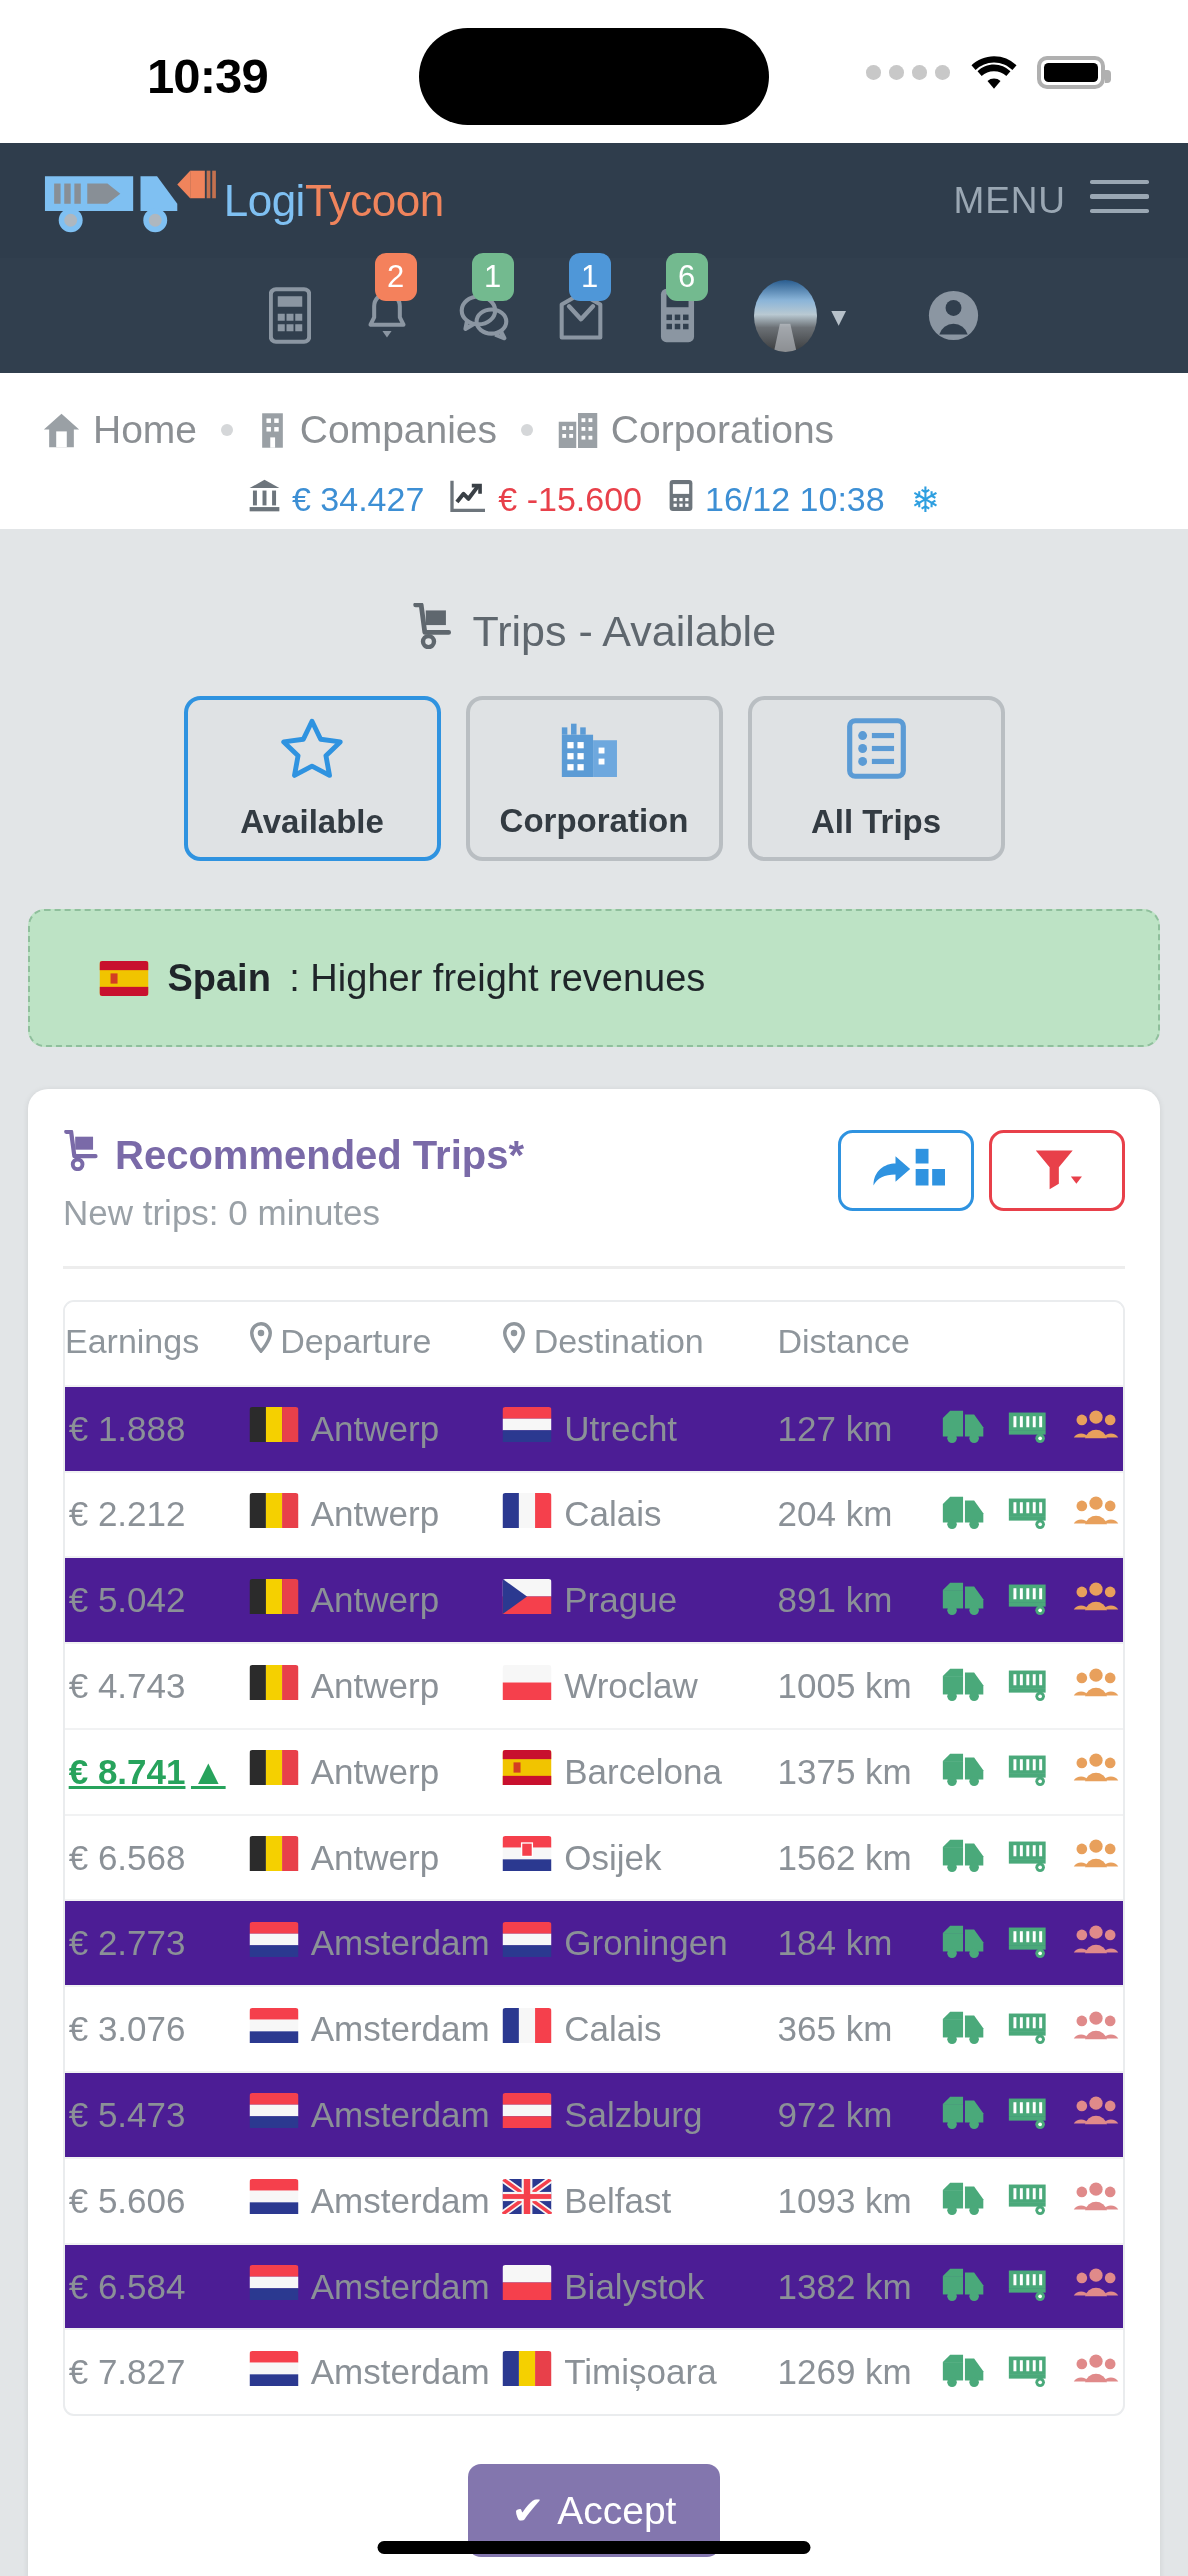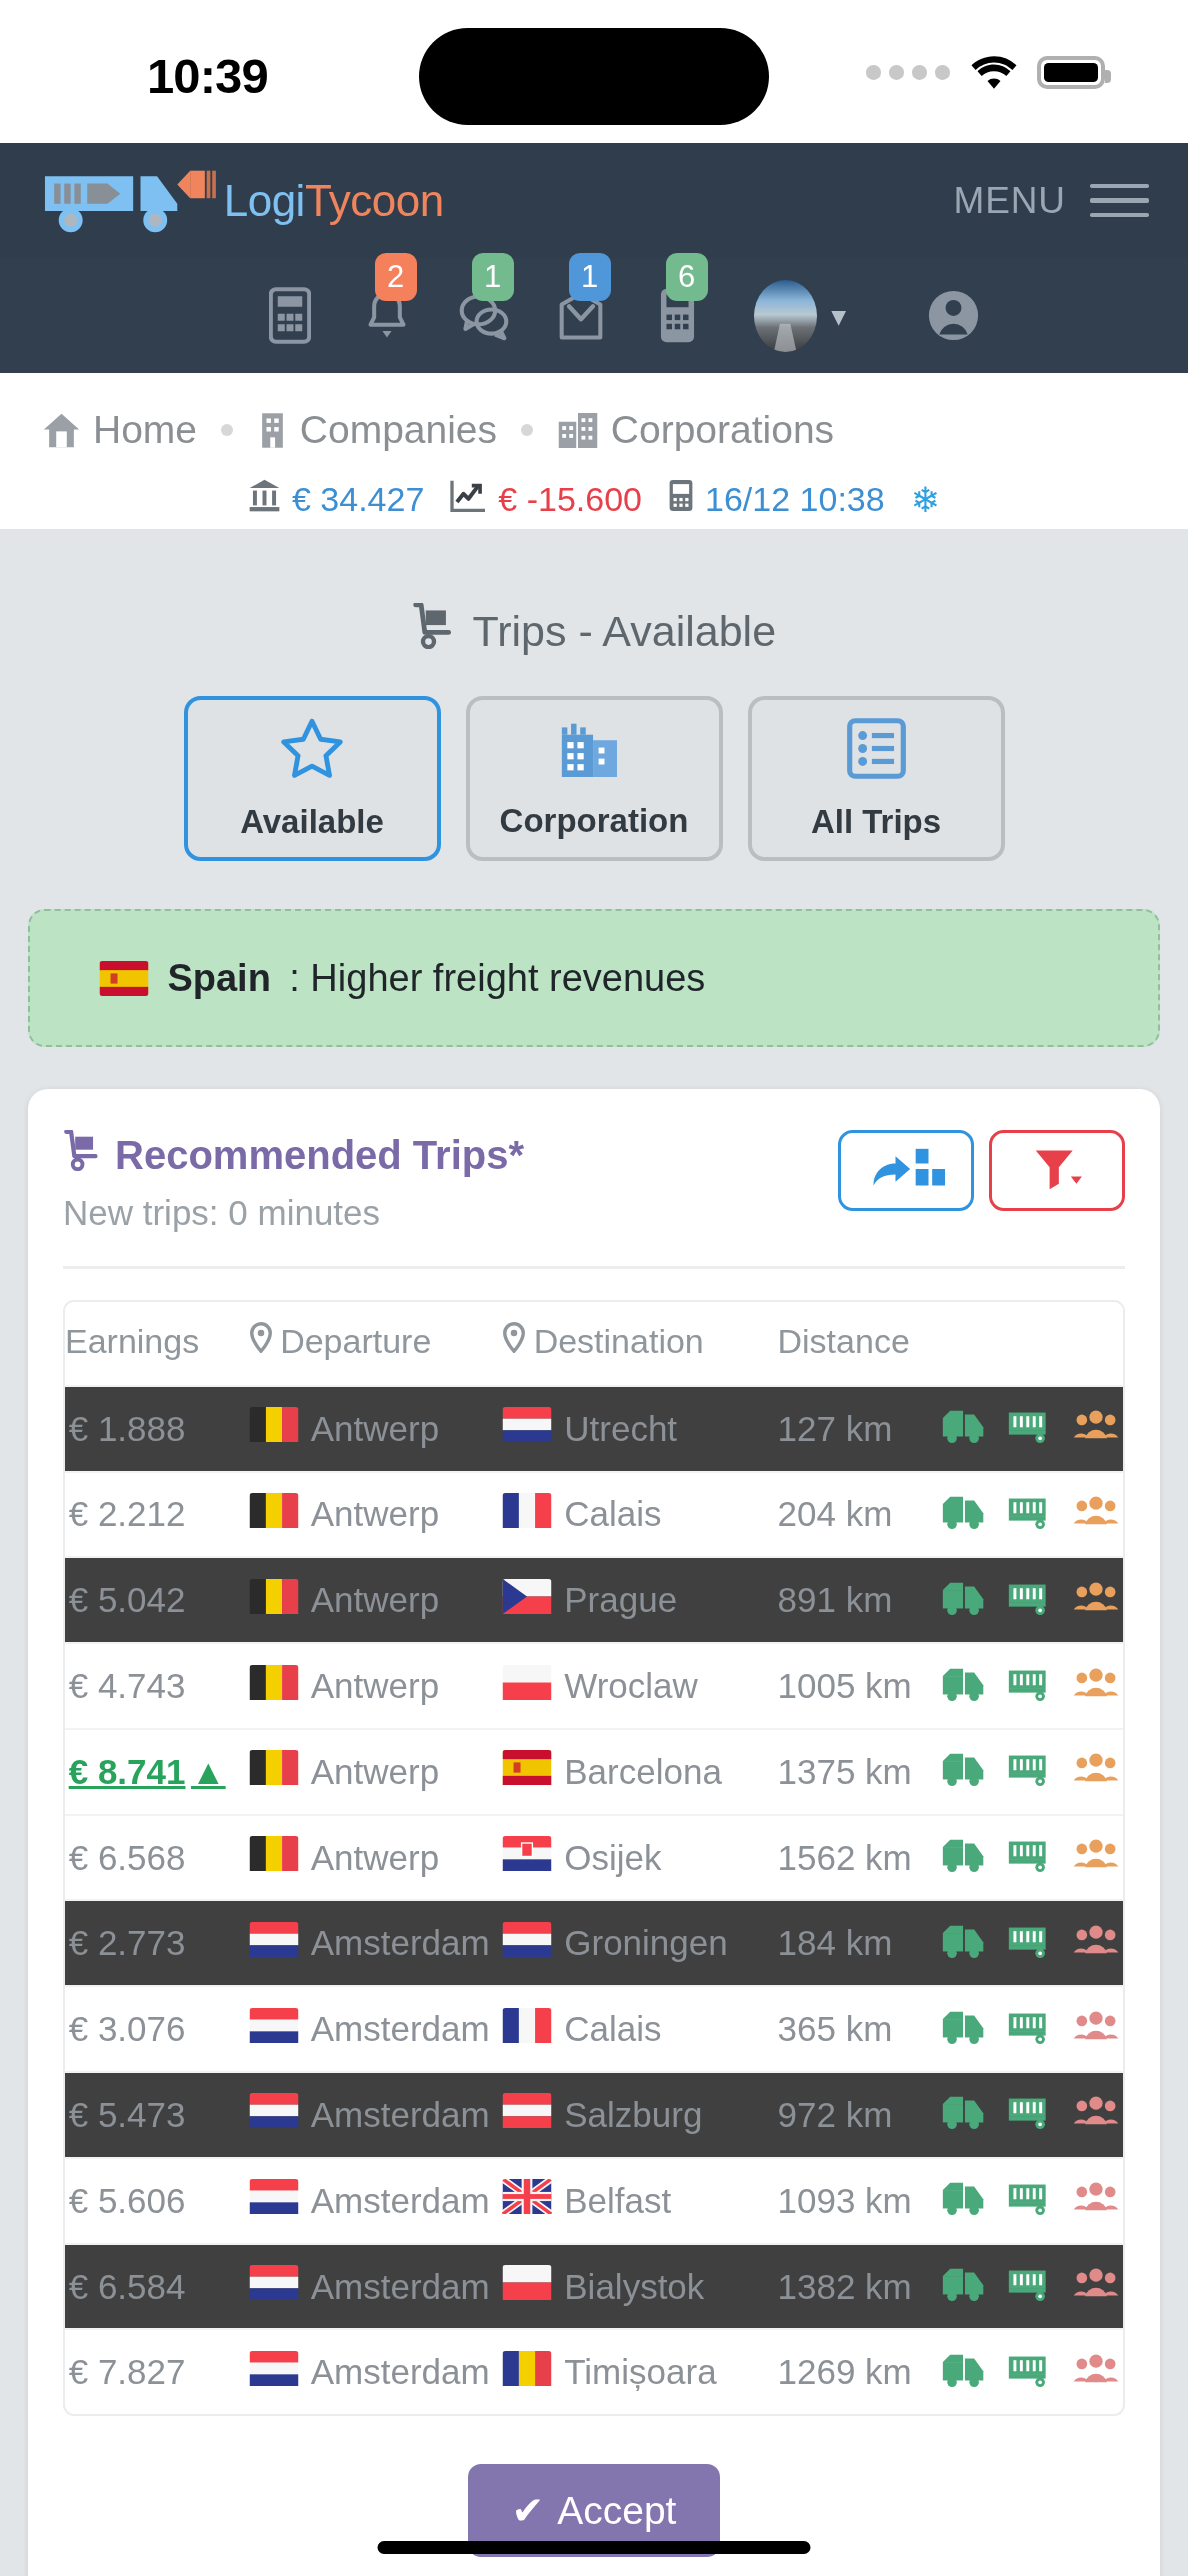--- a/index.html
+++ b/index.html
@@ -44,21 +44,21 @@
 
   
   .appbar { background: #2f3d4c; height: 115px; position: relative; }
   .appbar-inner { display: flex; align-items: center; height: 100%; padding: 0 39px; }
   .logo { display: flex; align-items: center; gap: 0; }
   .logo-mark { width: 181px; height: 68px; position: relative; }
   .logo-text { font-size: 44px; letter-spacing: -0.5px; margin-left: 3.7px; }
   .logo-text .a { color: #7fc0f2; }
   .logo-text .b { color: #f0845c; }
   .menu-wrap {
-    margin-left: auto; display: flex; align-items: center; gap: 24px;
+    margin-left: auto; display: flex; gap: 24px;
   }
   .menu-label { color: #9aa7b3; font-size: 37px; letter-spacing: 0.9px; }
   .burger { display: flex; flex-direction: column; gap: 10px; }
   .burger i { display: block; width: 59px; height: 4.6px; background: #9aa7b3; border-radius: 1.8px; }
 
   
   .toolrow {
     background: #313f4e; height: 115px;
     display: flex; align-items: center; justify-content: center; gap: 0;
   }
@@ -154,21 +154,21 @@
   .tablewrap {
     margin-top: 31px; border: 2.8px solid #eaecee; border-radius: 11px; overflow: hidden;
   }
   table { width: 100%; border-collapse: collapse; }
   thead th {
     font-size: 34px; font-weight: 400; color: #8f969c; text-align: left;
     padding: 20px 0 24px 0; background: #fff;
   }
   thead th .hd { display: flex; align-items: center; gap: 7.4px; }
   tbody tr { border-top: 2.8px solid #f1f2f3; }
-  tbody tr.alt { background: #404040; }
+  tbody tr.alt { background: #4c1d95; }
   tbody td {
     font-size: 35px; color: #8b9197; padding: 18.4px 0; vertical-align: middle;
   }
   td.earn { white-space: nowrap; padding-left: 3.7px; }
   td.earn.hi { color: #27a35c; font-weight: 700; text-decoration: underline; }
   .cell { display: flex; align-items: center; gap: 12px; white-space: nowrap; }
   .icons { display: flex; align-items: center; gap: 20px; padding-right: 3.7px; }
   .col-e { width: 192px; }
   .col-d { width: 258px; }
   .col-t { width: 293px; }

